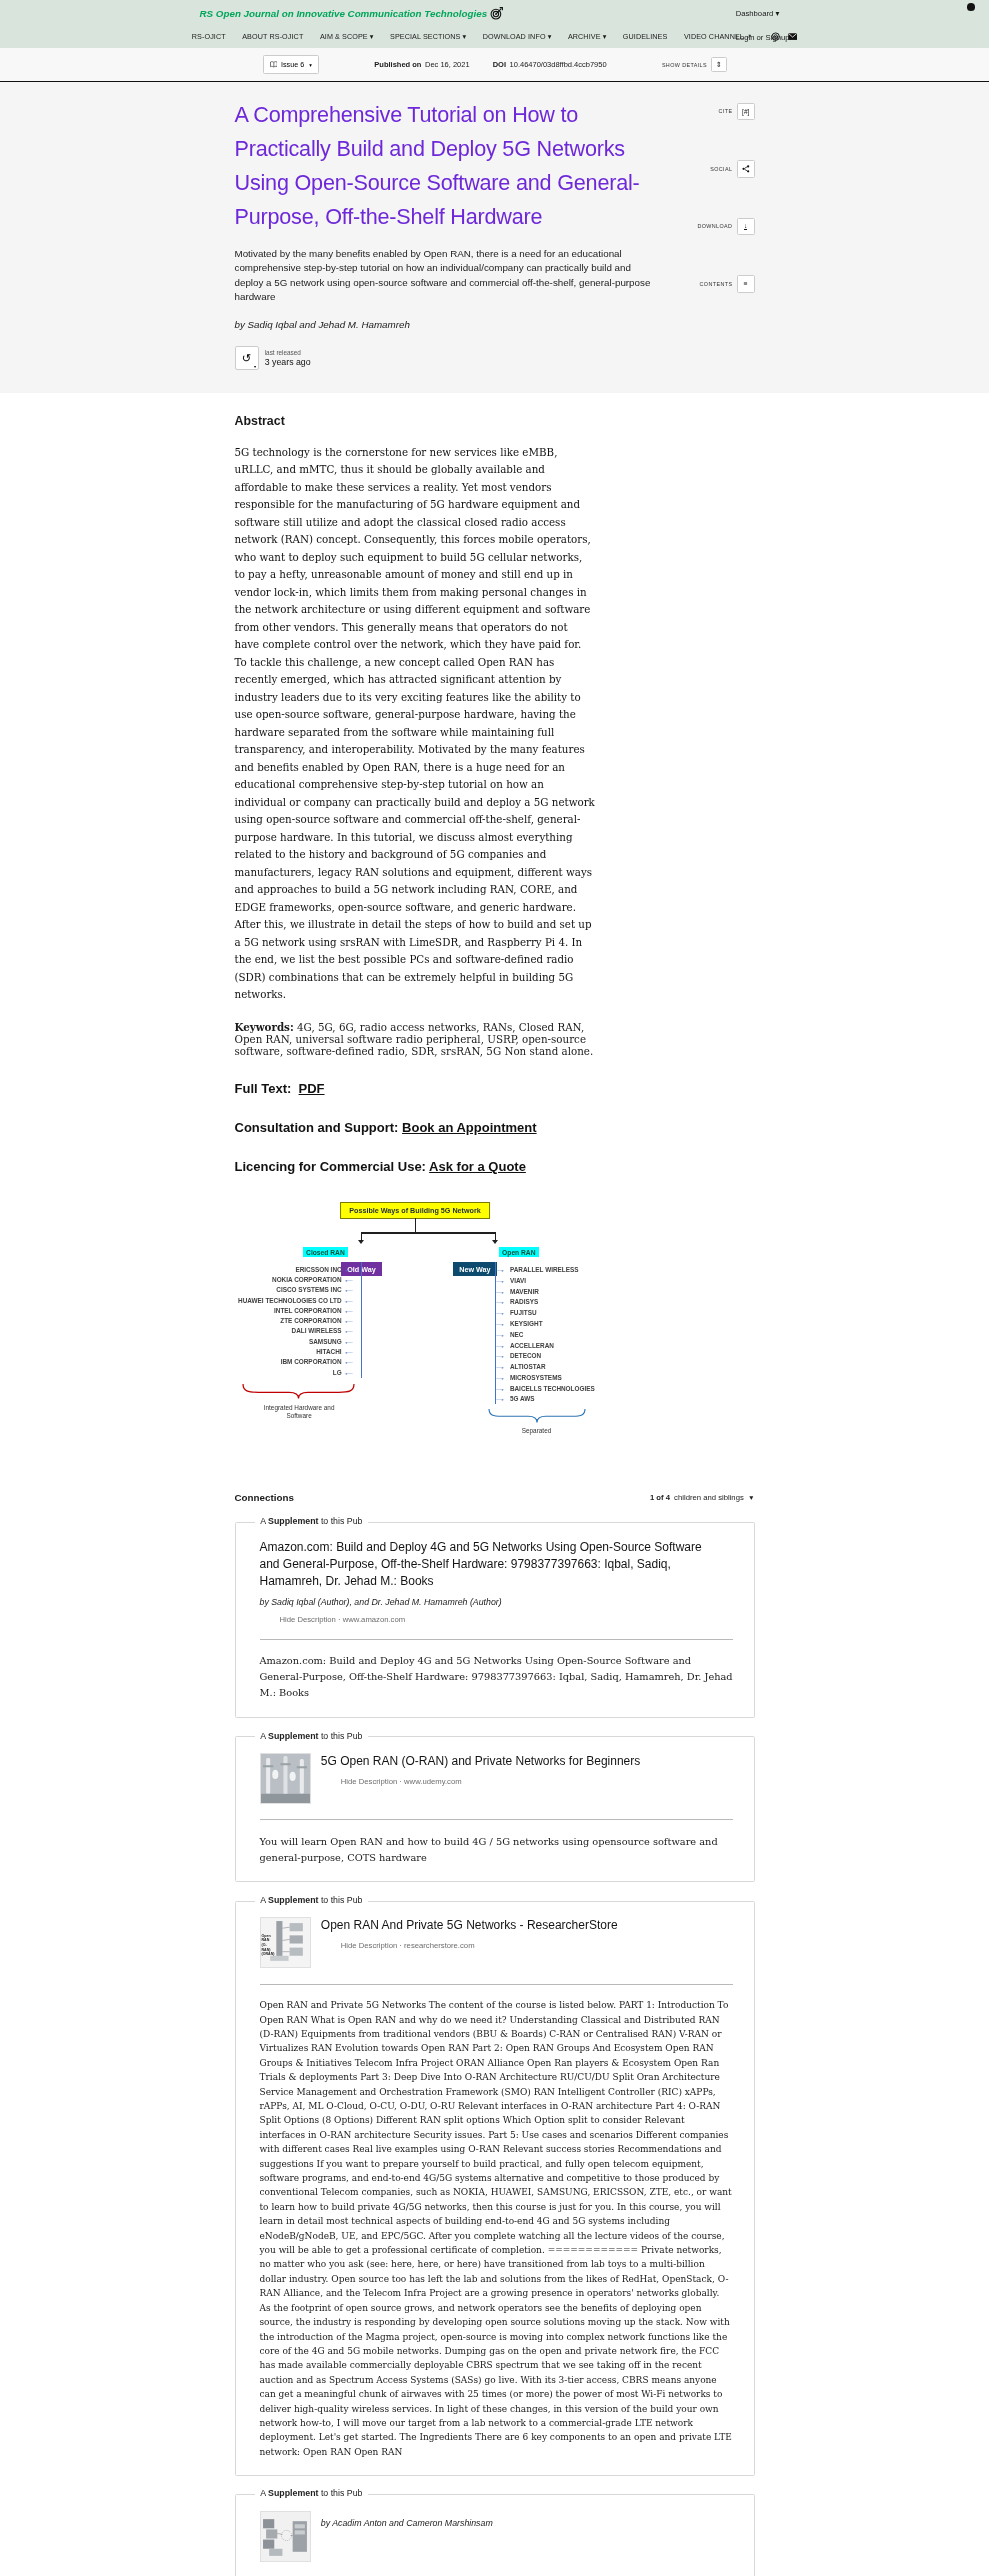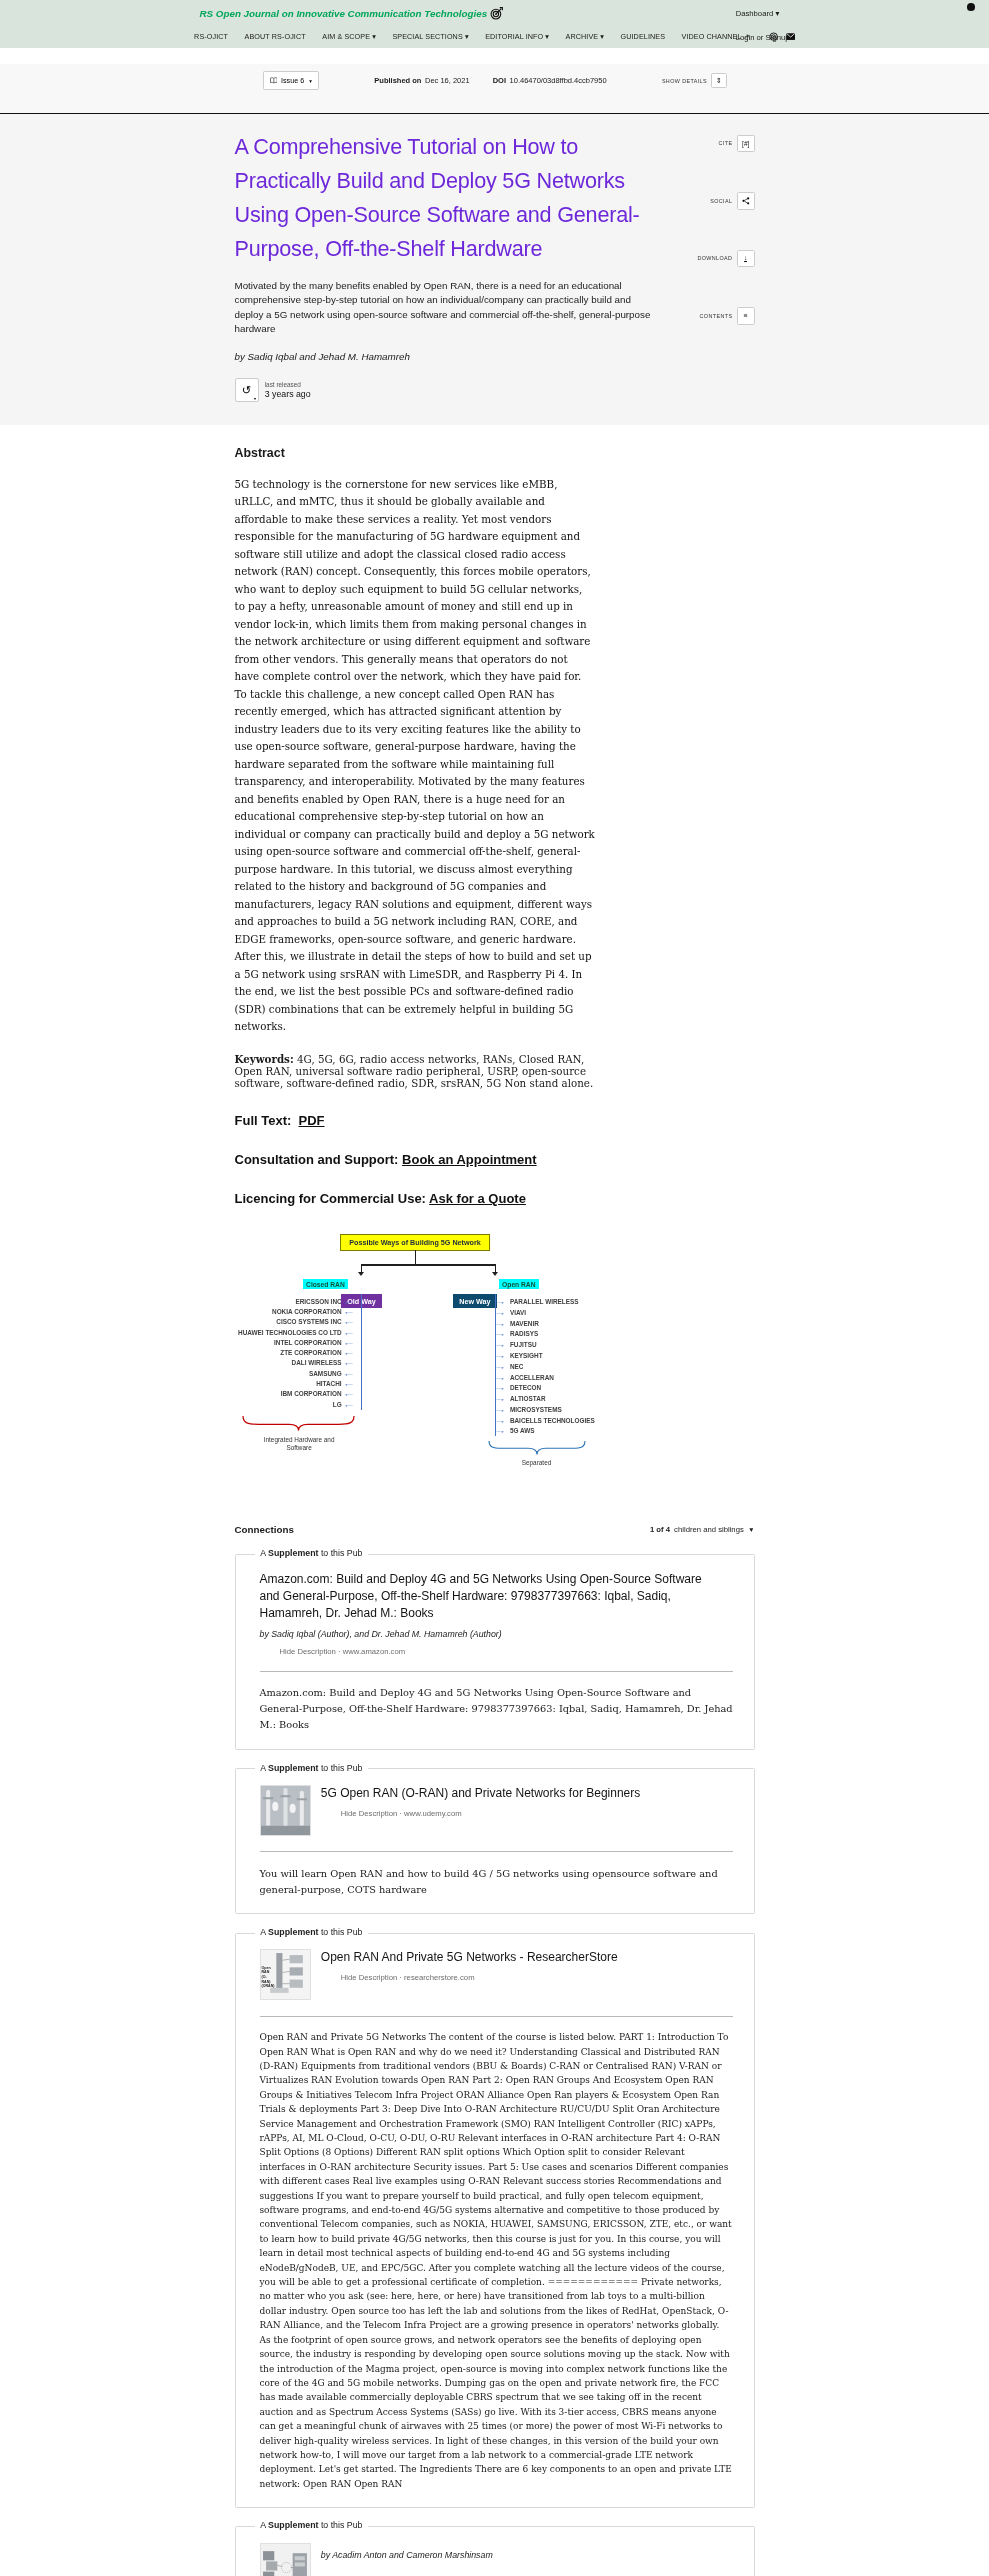--- a/index.html
+++ b/index.html
@@ -11,21 +11,21 @@
   .logo{display:flex;align-items:center;gap:2.6px;color:#00a65a;font-style:italic;font-weight:bold;font-size:9.8px;cursor:pointer;}
   .top-controls{display:flex;gap:15.5px;font-size:7.7px;align-items:flex-start;flex-direction:column;}
   .top-controls .ctrl{cursor:pointer;}
   .caret{font-size:5.2px;margin-left:1.5px;}
   .nav-row{display:flex;justify-content:center;align-items:center;gap:16.5px;margin-top:10.3px;font-size:7.2px;letter-spacing:0.1px;}
   .nav-item{cursor:pointer;white-space:nowrap;}
   .nav-icons{display:flex;gap:7.2px;align-items:center;margin-left:3.1px;}
   .corner-dot{position:absolute;top:3.1px;right:14.4px;width:7.7px;height:7.7px;border-radius:50%;background:#111;}
   
   .issue-bar{background:#f8f8f8;border-bottom:1px solid #111;}
-  .issue-inner{width:464px;margin:16px auto;padding:6.7px 0;display:flex;align-items:center;justify-content:space-between;}
+  .issue-inner{width:464px;margin:0 auto;padding:6.7px 0;display:flex;align-items:center;justify-content:space-between;}
   .issue-btn{display:flex;align-items:center;gap:3.6px;background:#fff;border:0.5px solid #ccc;border-radius:1.5px;padding:4.1px 6.2px;font-size:7.2px;cursor:pointer;}
   .issue-center{flex:1;display:flex;justify-content:center;align-items:center;gap:23px;font-size:7.5px;}
   .meta-label{font-weight:bold;margin-right:3.6px;}
   .show-details{display:flex;align-items:center;gap:4.1px;margin-left:auto;}
   .show-details .sd-label{font-size:5.4px;letter-spacing:0.4px;color:#333;}
   .icon-box{width:13.4px;height:13.4px;border:0.5px solid #ccc;border-radius:1.5px;background:#fff;display:flex;align-items:center;justify-content:center;font-size:7.2px;cursor:pointer;}
   
   .pub-header{background:#f5f5f5;padding:15.5px 0 23px;}
   .pub-inner{width:520px;margin:0 auto;position:relative;}
   .pub-title{font-size:21.6px;line-height:34px;font-weight:500;letter-spacing:-0.2px;margin:0;width:428px;color:#6d28d9;}
@@ -108,21 +108,21 @@
       <div class="top-controls">
 
       <span class="ctrl">Search</span>
           <span class="ctrl">Dashboard ▾</span>
           <span class="ctrl">Login or Signup</span>
         </div>
     </div>
     <div class="nav-row">
       <span style="display:contents">
         
-      <span class="nav-item">RS-OJICT</span><span class="nav-item">ABOUT RS-OJICT</span><span class="nav-item">AIM &amp; SCOPE ▾</span><span class="nav-item">SPECIAL SECTIONS ▾</span><span class="nav-item">EDITORIAL INFO ▾</span><span class="nav-item">ARCHIVE ▾</span><span class="nav-item">GUIDELINES</span><span class="nav-item">VIDEO CHANNEL ↗</span></span>
+      <span class="nav-item">RS-OJICT</span><span class="nav-item">ABOUT RS-OJICT</span><span class="nav-item">AIM &amp; SCOPE ▾</span><span class="nav-item">SPECIAL SECTIONS ▾</span><span class="nav-item">DOWNLOAD INFO ▾</span><span class="nav-item">ARCHIVE ▾</span><span class="nav-item">GUIDELINES</span><span class="nav-item">VIDEO CHANNEL ↗</span></span>
       <span class="nav-icons">
         <svg viewBox="0 0 20 20" width="9.3" height="9.3">
             <circle cx="10" cy="10" r="8" fill="none" stroke="#111" stroke-width="2"></circle>
             <circle cx="10" cy="10" r="4" fill="none" stroke="#111" stroke-width="2"></circle>
             <circle cx="10" cy="10" r="1.3" fill="#111"></circle>
           </svg>
         <svg width="9.3" height="7.2" viewBox="0 0 18 14">
             <rect x="0.5" y="0.5" width="17" height="13" fill="#111"></rect>
             <path d="M1 1 L9 8 L17 1" stroke="#fff" stroke-width="1.6" fill="none"></path>
           </svg>

